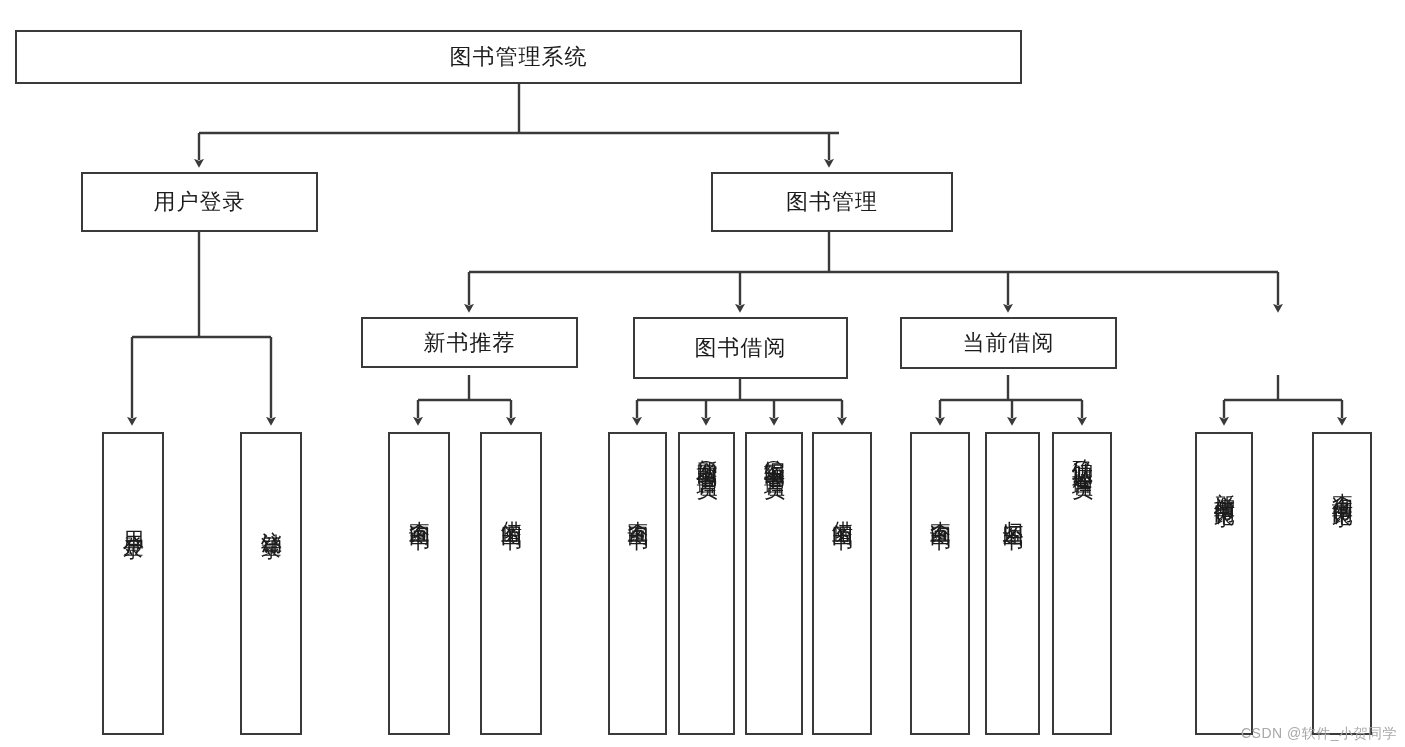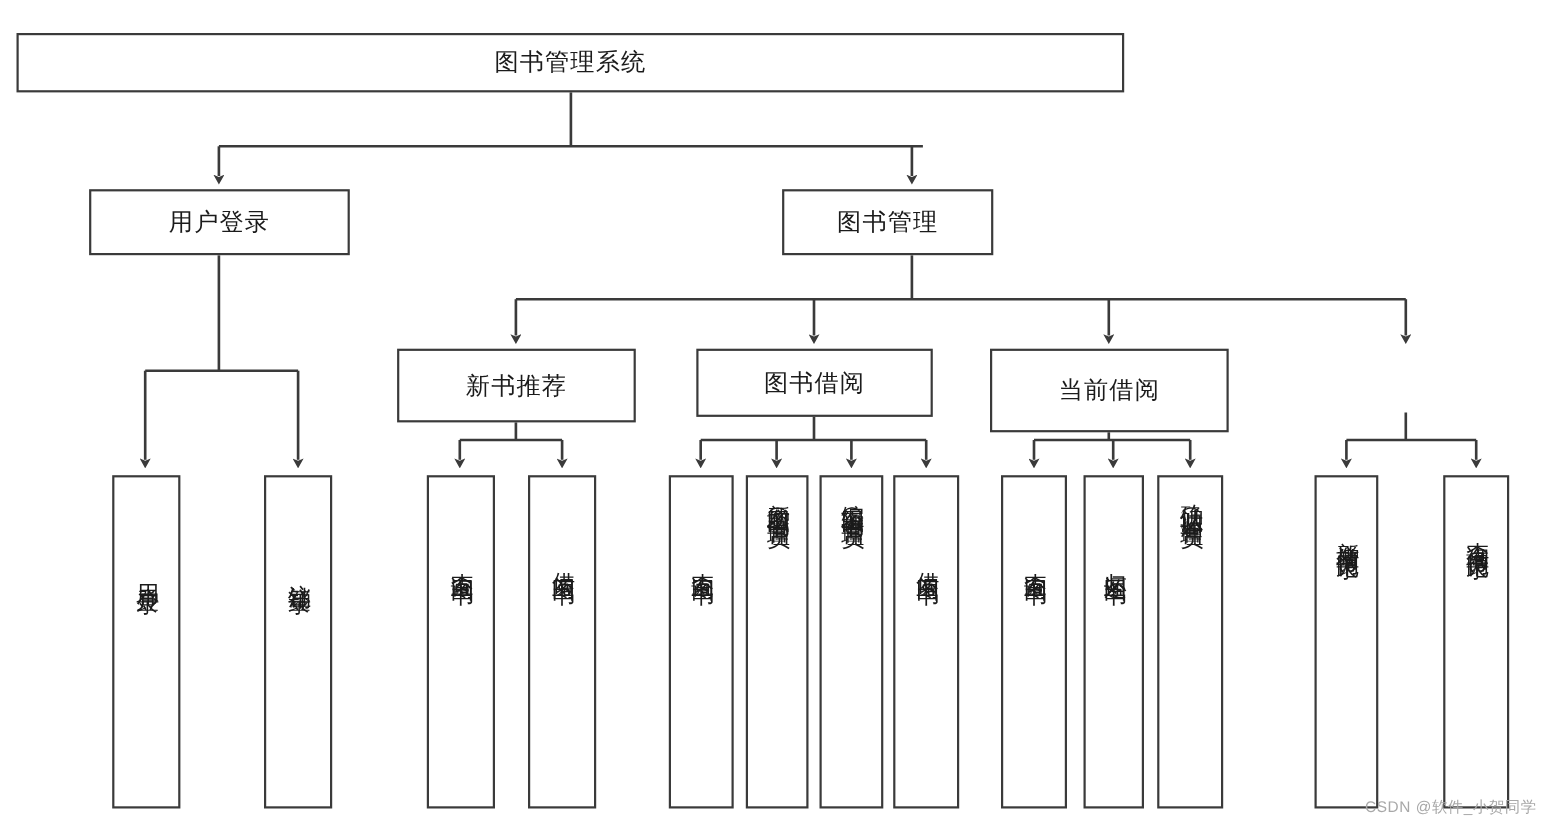--- a/index.html
+++ b/index.html
@@ -124,31 +124,31 @@
     </g>
   </svg>
 
   <div class="node root horizontal" style="left:15px; top:14px; width:1007px; height:54px;margin-top:16px;">
     <span class="label">图书管理系统</span>
   </div>
 
   <div class="node horizontal" style="left:81px; top:172px; width:237px; height:60px;">
     <span class="label">用户登录</span>
   </div>
-  <div class="node horizontal" style="left:711px; top:172px; width:192px; height:60px;">
+  <div class="node horizontal" style="left:711px; top:172px; width:242px; height:60px;">
     <span class="label">图书管理</span>
   </div>
 
-  <div class="node horizontal" style="left:361px; top:317px; width:217px; height:67px;">
+  <div class="node horizontal" style="left:361px; top:317px; width:217px; height:51px;">
     <span class="label">新书推荐</span>
   </div>
   <div class="node horizontal" style="left:633px; top:317px; width:215px; height:62px;">
     <span class="label">图书借阅</span>
   </div>
-  <div class="node horizontal" style="left:900px; top:317px; width:217px; height:76px;">
+  <div class="node horizontal" style="left:900px; top:317px; width:217px; height:52px;">
     <span class="label">当前借阅</span>
   </div>
 
   <div class="node vertical" style="left:102px; top:432px; width:62px; height:303px; padding-top:80px;">
     <span class="label">用户登录</span>
   </div>
   <div class="node vertical" style="left:240px; top:432px; width:62px; height:303px; padding-top:80px;">
     <span class="label">注销登录</span>
   </div>
 

